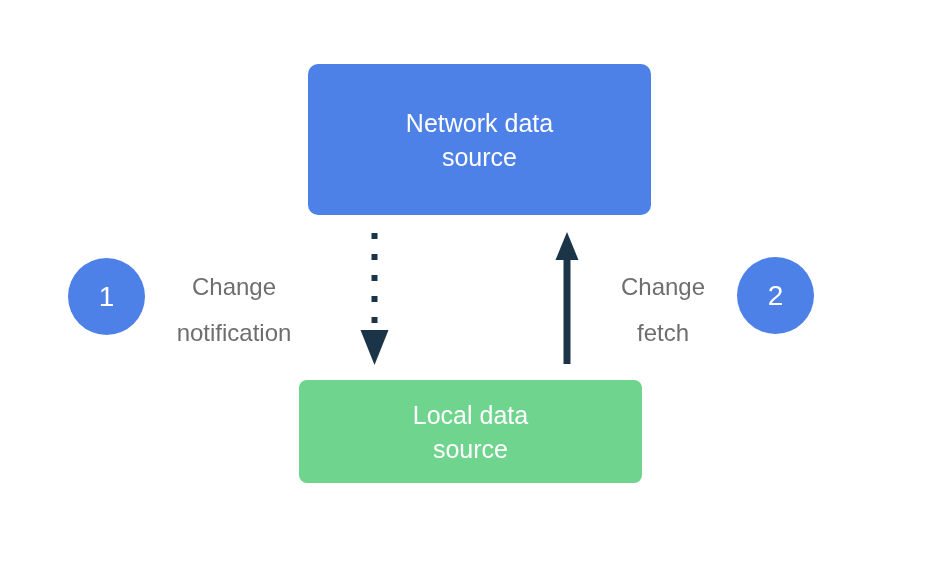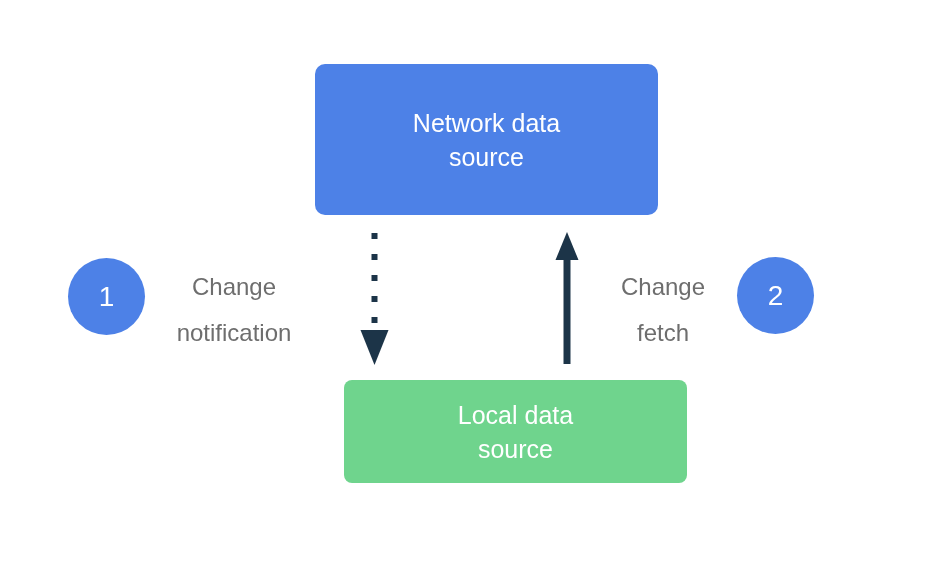--- a/index.html
+++ b/index.html
@@ -26,29 +26,28 @@
     position: absolute;
     display: flex; align-items: center; justify-content: center;
     text-align: center;
     color: var(--text-white);
     font-size: 25px;
     line-height: 34px;
     white-space: pre-line;
     font-weight: 400;
   }
   .node-network {
-    left: 315px; top: 64px; width: 343px; height: 151px;
+    left: 308px; top: 64px; width: 343px; height: 151px;
     background: var(--node-blue);
     border-radius: 10px;
   }
   .node-local {
     left: 299px; top: 380px; width: 343px; height: 103px;
     background: var(--node-green);
     border-radius: 8px;
-    margin-left: 45px;
   }
   .step-badge {
     position: absolute;
     width: 77px; height: 77px;
     border-radius: 50%;
     background: var(--node-blue);
     color: var(--text-white);
     display: flex; align-items: center; justify-content: center;
     font-size: 28px;
   }

